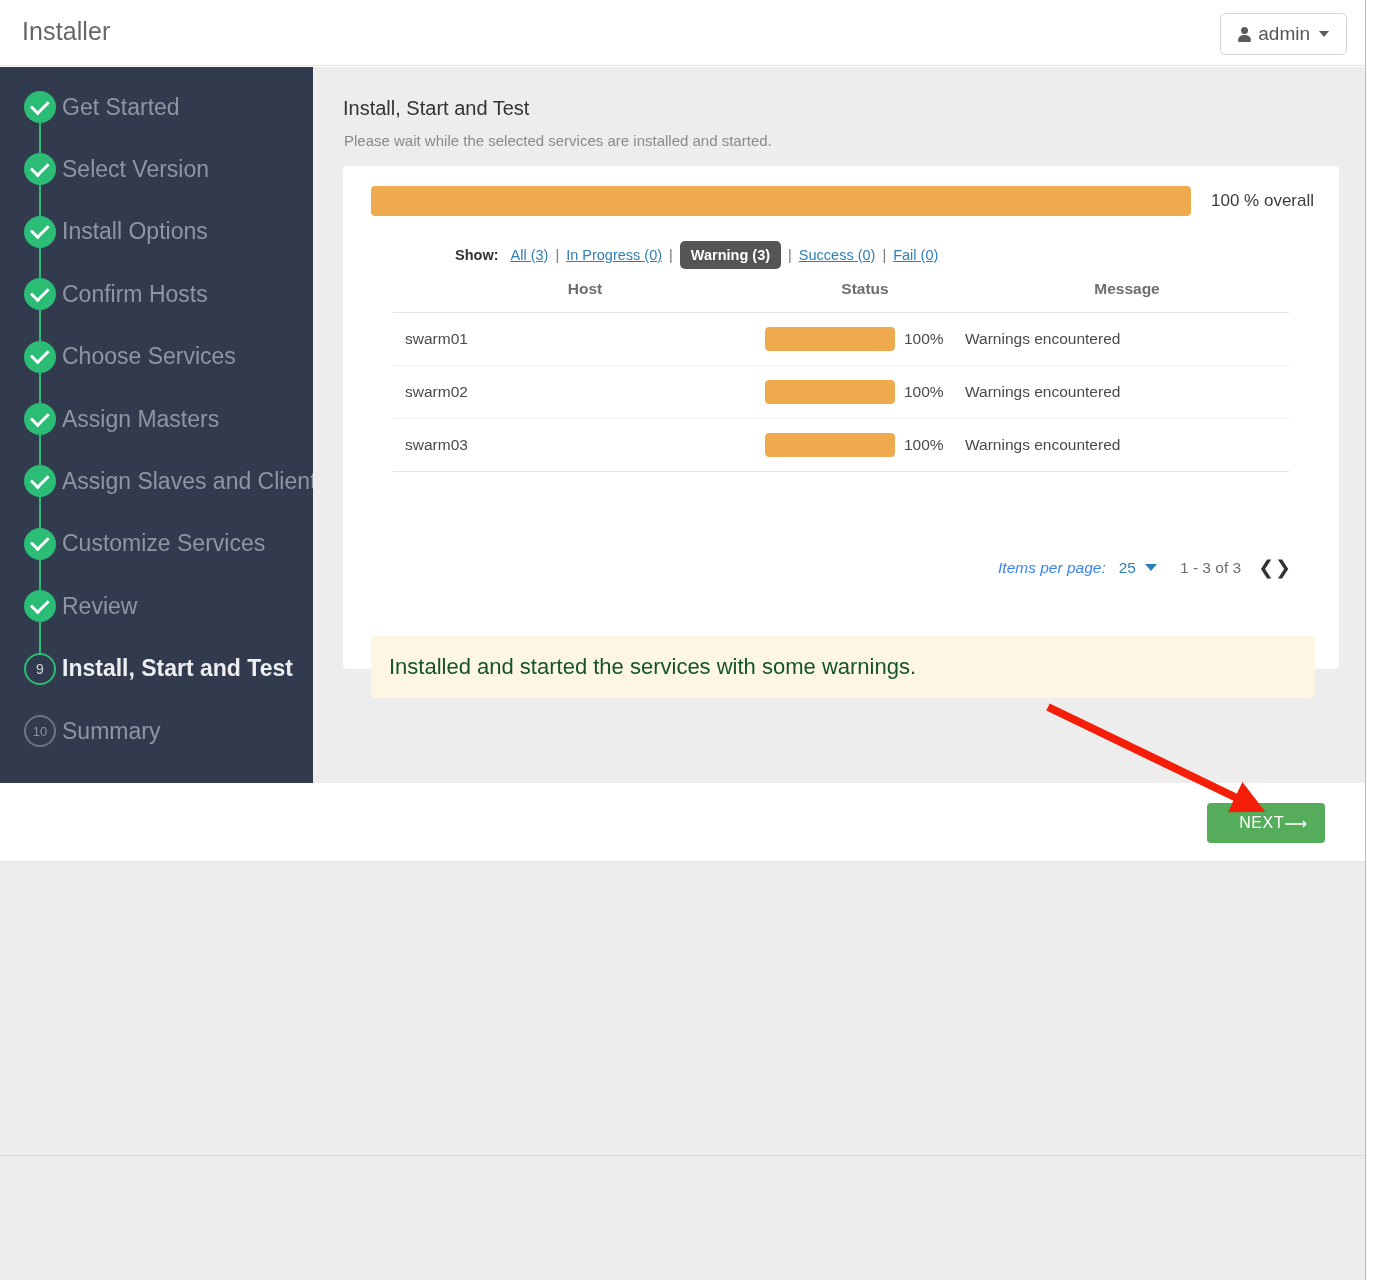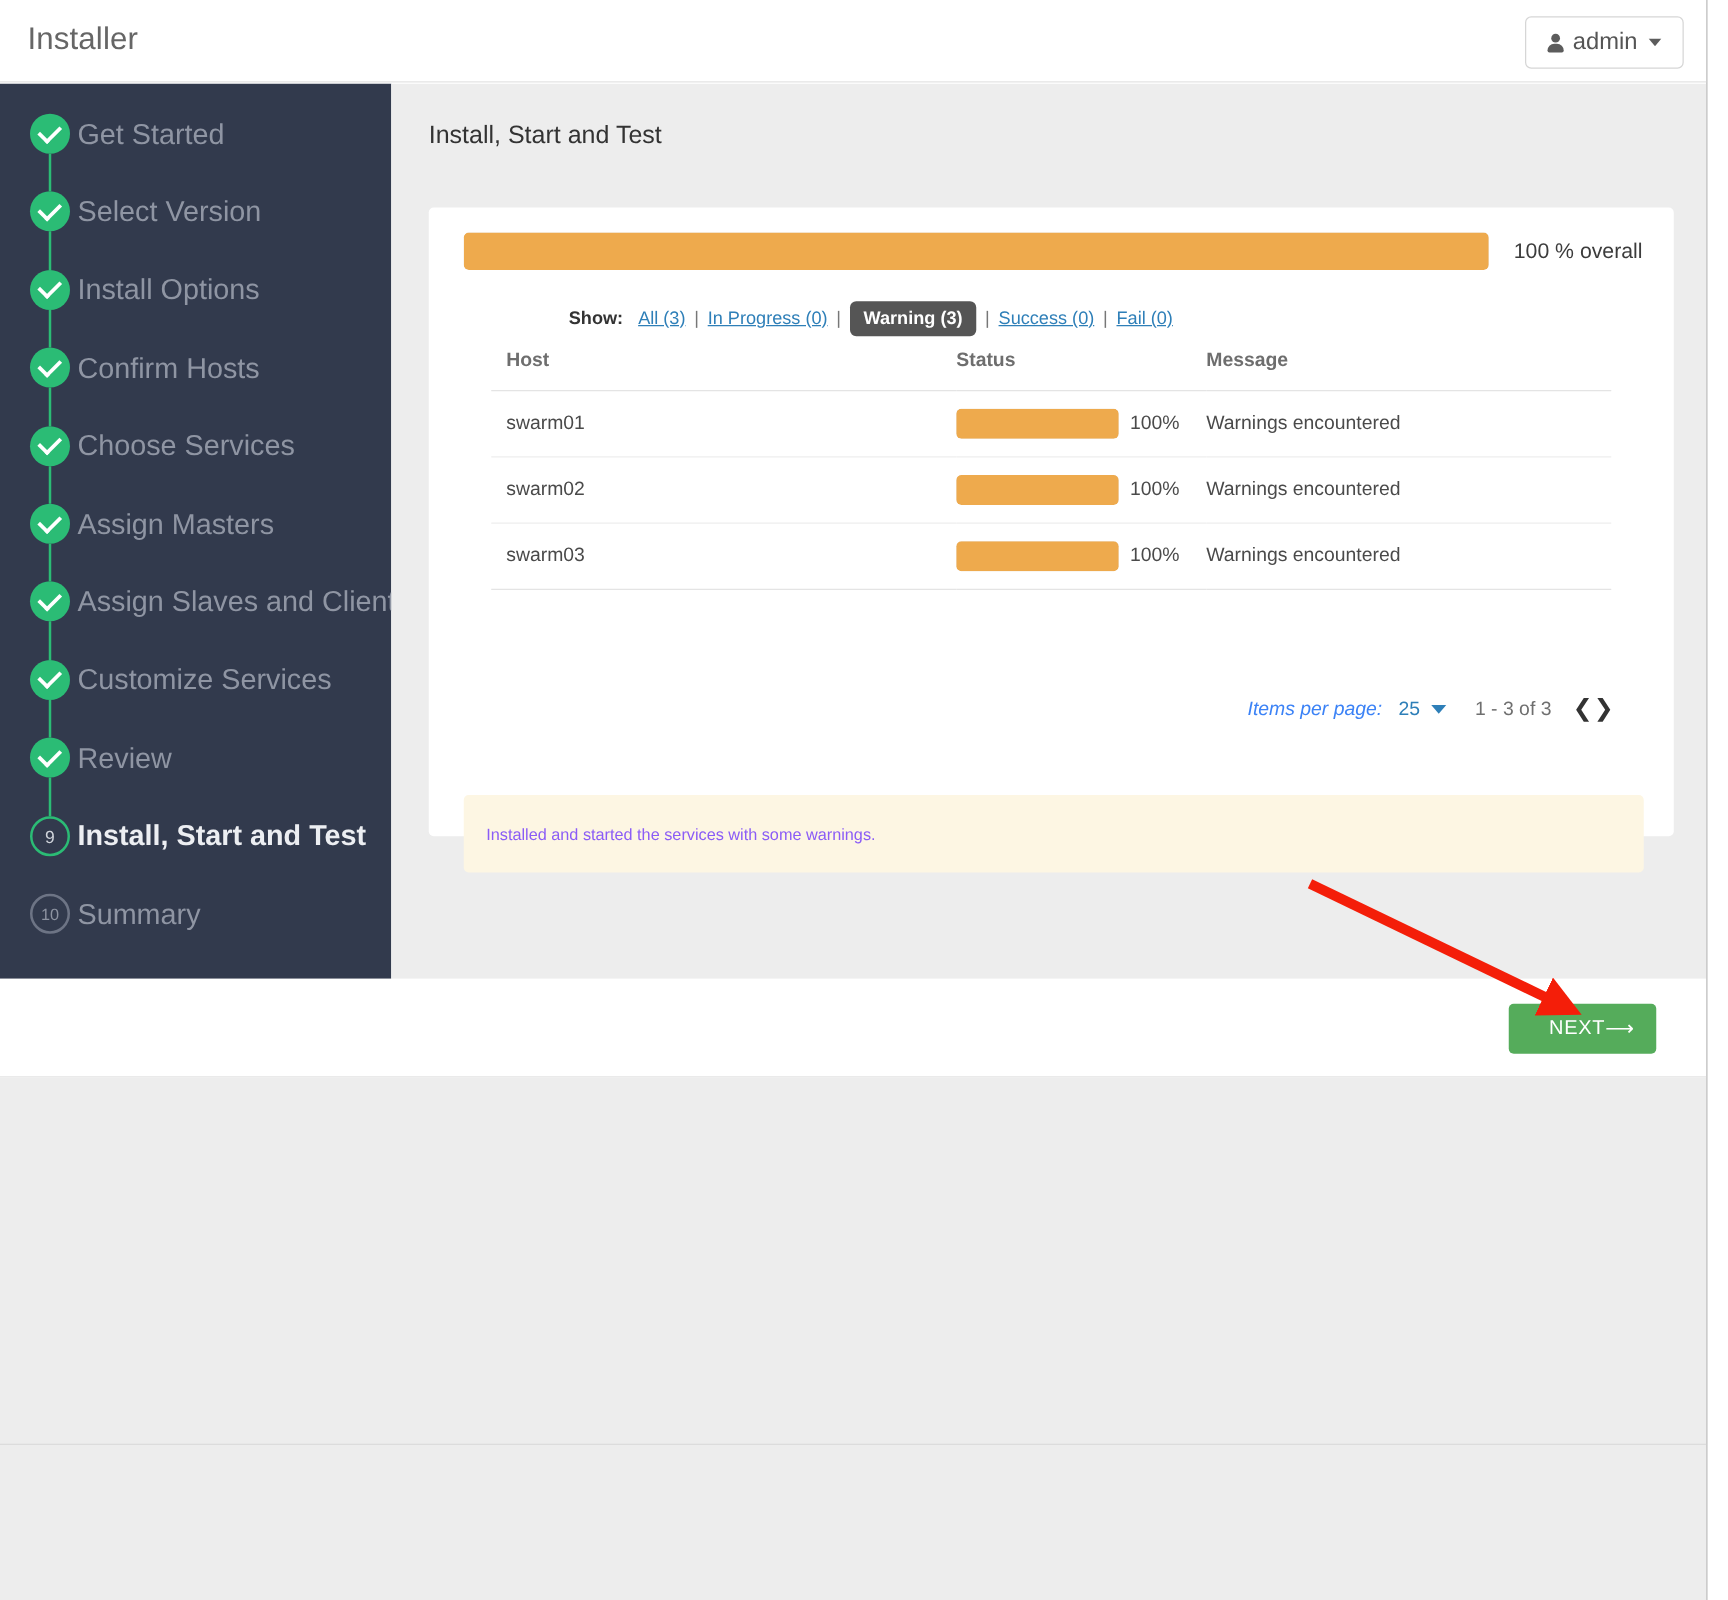--- a/index.html
+++ b/index.html
@@ -254,21 +254,21 @@
 
   
   #tbl {
     position: absolute;
     left: 50px; top: 114px;
     width: 896px;
     border-collapse: collapse;
     font-size: 15.5px;
   }
   #tbl th {
-    text-align: left;
+    text-align: center;
     font-size: 15.5px;
     font-weight: bold;
     color: #6e6e6e;
     padding: 0 0 14px 0;
     border-bottom: 1px solid #e4e4e4;
     margin-top: 32px;
   }
   #tbl td {
     padding: 14px 0;
     border-bottom: 1px solid #eeeeee;
@@ -333,22 +333,22 @@
   #banner {
     position: absolute;
     left: 28px; top: 470px;
     width: 944px; height: 62px;
     background: #fdf6e3;
     border-radius: 4px;
     display: flex;
     align-items: center;
     box-sizing: border-box;
     padding-left: 18px;
-    font-size: 13px;
-    color: #8b5cf6;
+    font-size: 22px;
+    color: #14532d;
   }
 
   
   #actionbar {
     position: absolute;
     left: 0; top: 783px;
     width: 1365px; height: 79px;
     background: #ffffff;
     border-bottom: 1px solid #e4e4e4;
     box-sizing: border-box;
@@ -490,20 +490,21 @@
         <div class="label">Install, Start and Test</div>
       </div>
       <div class="step pending" style="top: 633px;">
         <div class="bullet">10</div>
         <div class="label">Summary</div>
       </div>
     </div>
 
   <div id="main">
     <div id="content-title">Install, Start and Test</div>
+    <div id="content-sub">Please wait while the selected services are installed and started.</div>
 
     <div id="card">
 
       <div id="overall-row">
         <div id="overall-bar-track">
           <div id="overall-bar-fill" style="width: 100%;"></div>
         </div>
         <div id="overall-text">100 % overall</div>
       </div>
 

